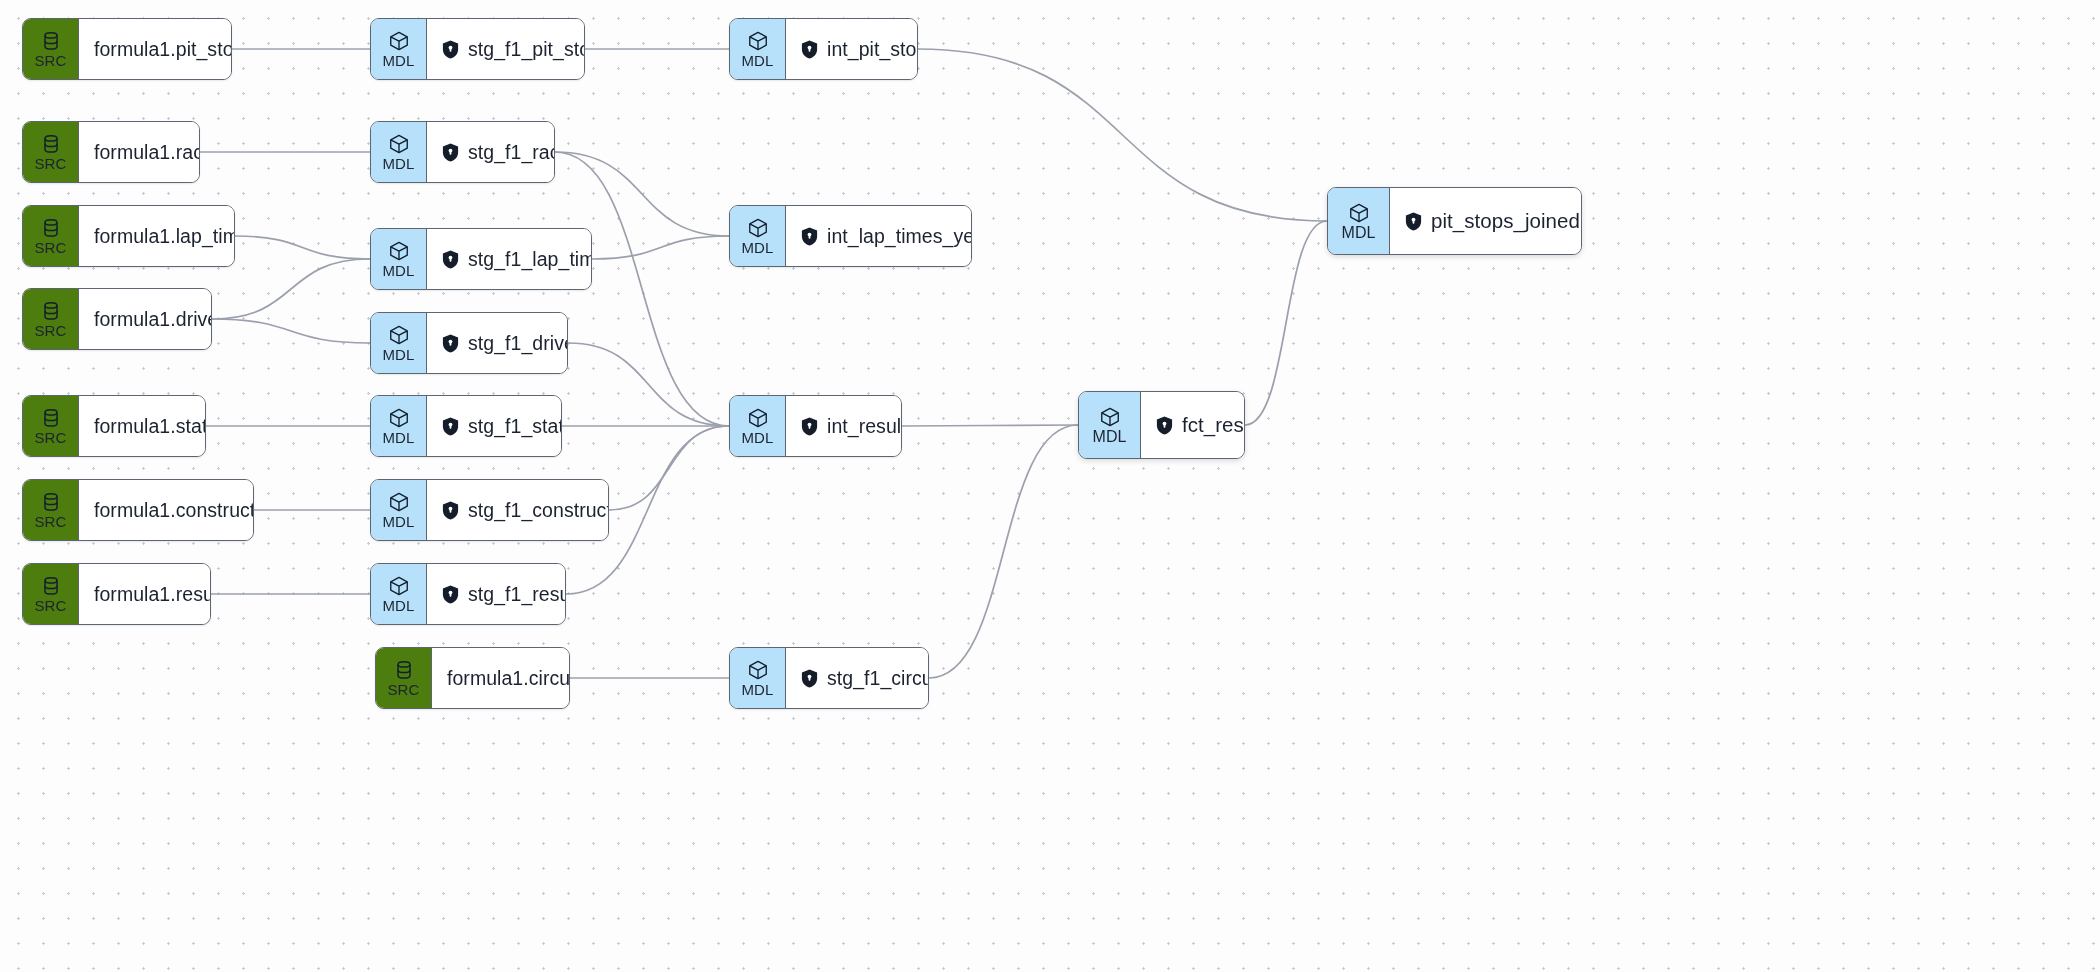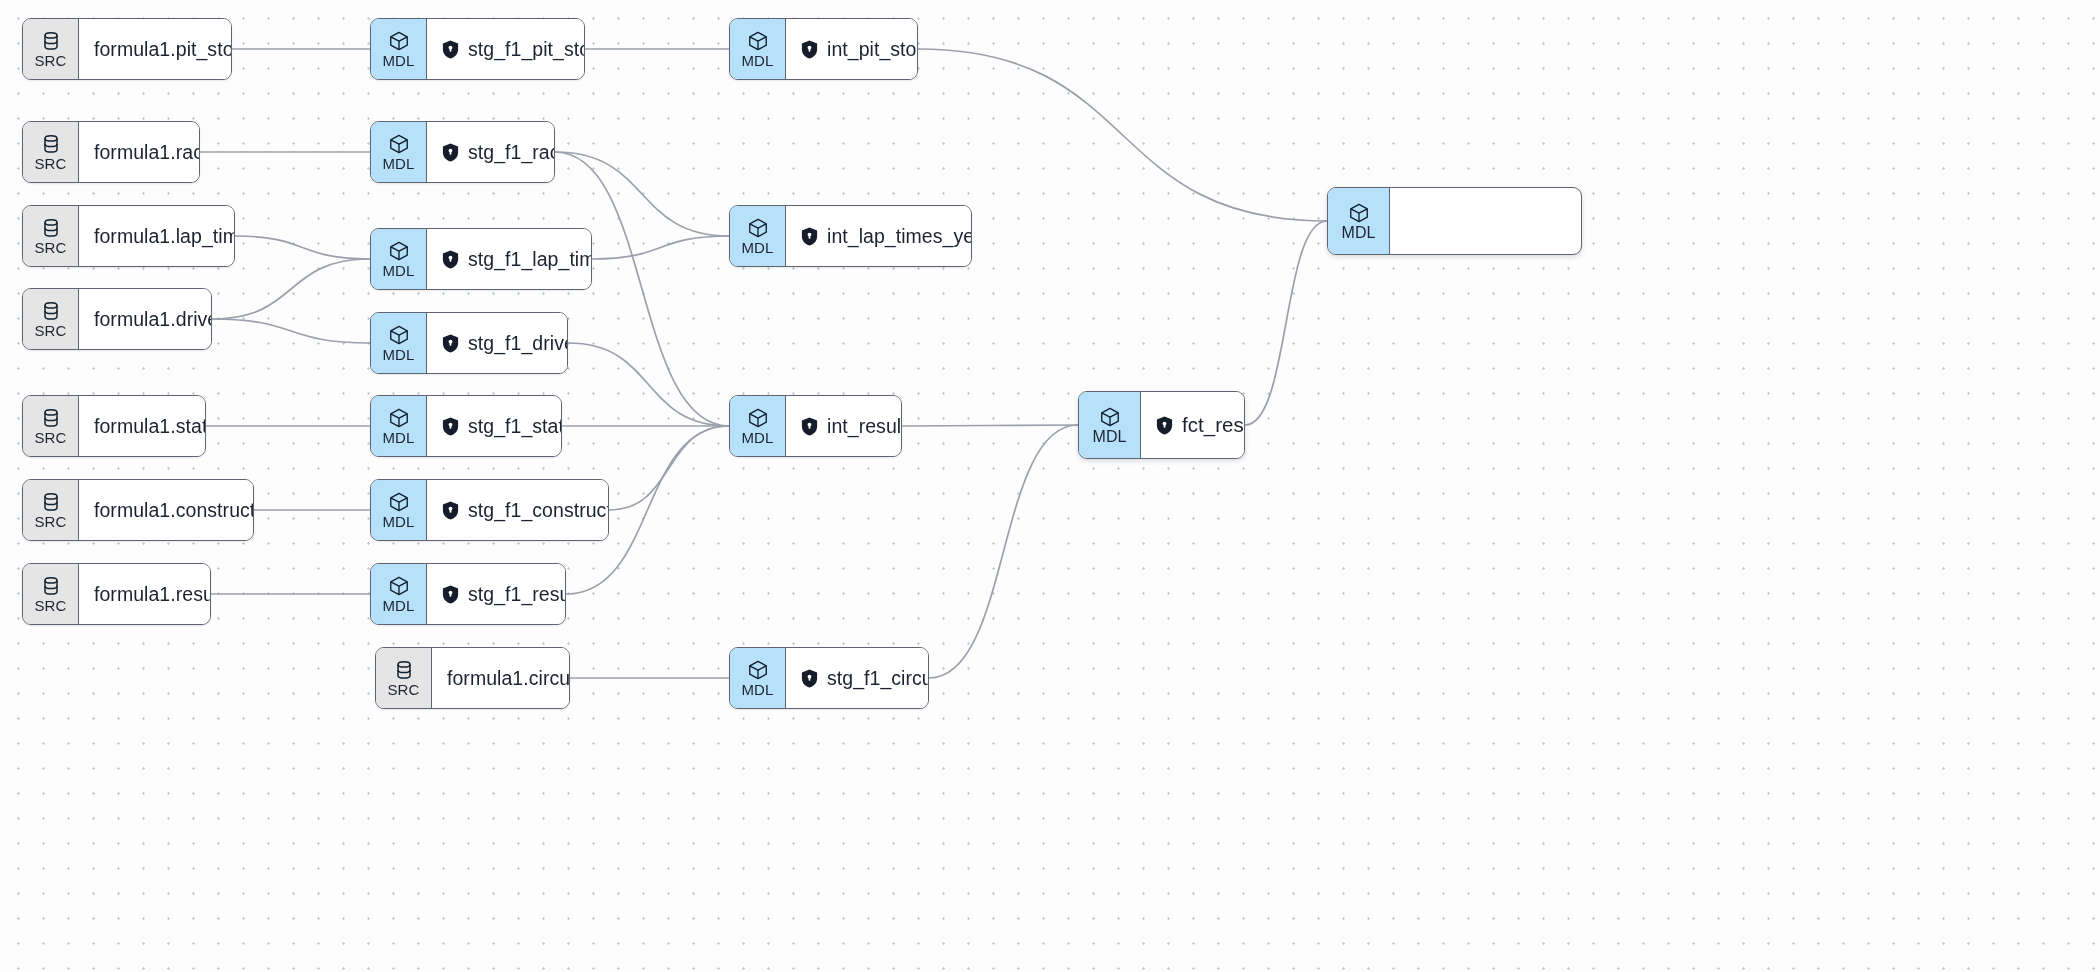--- a/index.html
+++ b/index.html
@@ -42,21 +42,21 @@
     flex:0 0 56px;
     display:flex;
     flex-direction:column;
     align-items:center;
     justify-content:center;
     gap:1px;
     border-right:1.5px solid #5d6472;
     box-sizing:border-box;
   }
   .node.emph .badge{width:62px;flex:0 0 62px;}
-  .badge.src{background:#e5e5e5;}
+  .badge.src{background:#4d7c0f;}
   .badge.mdl{background:#b7e1fa;align-items:center;}
   .badge svg{display:block;}
   .badge .btxt{
     font-size:15px;
     line-height:15px;
     color:#1d2430;
     letter-spacing:.1px;
     font-family:"Liberation Sans", sans-serif;
   }
   .node.emph .badge .btxt{font-size:16px;}
@@ -494,15 +494,25 @@
         <div class="badge mdl">
           <span>
             <svg width="22" height="22" viewBox="0 0 24 24" fill="none" stroke="#12202e" stroke-width="1.5" stroke-linejoin="round">
               <path d="M12 2.6 21 7.4v9.2L12 21.4 3 16.6V7.4z"></path>
               <path d="M3 7.4 12 12.2l9-4.8"></path>
               <path d="M12 12.2v9.2"></path>
             </svg>
           </span>
           <span class="btxt">MDL</span>
         </div>
+        <div class="body">
+          <span>
+            <svg class="shield" width="17" height="19" viewBox="0 0 17 19" fill="#151d2b">
+              <path d="M8.5 0.6 0.9 3.4v6.1c0 4.3 3.2 7.8 7.6 8.9 4.4-1.1 7.6-4.6 7.6-8.9V3.4z"></path>
+              <circle cx="8.5" cy="7.6" r="1.9" fill="#ffffff"></circle>
+              <rect x="7.6" y="8.1" width="1.8" height="3.6" rx=".8" fill="#ffffff"></rect>
+            </svg>
+          </span>
+          <span class="label">pit_stops_joined</span>
+        </div>
       </div>
     </div>
 </div>
 
 </body></html>

